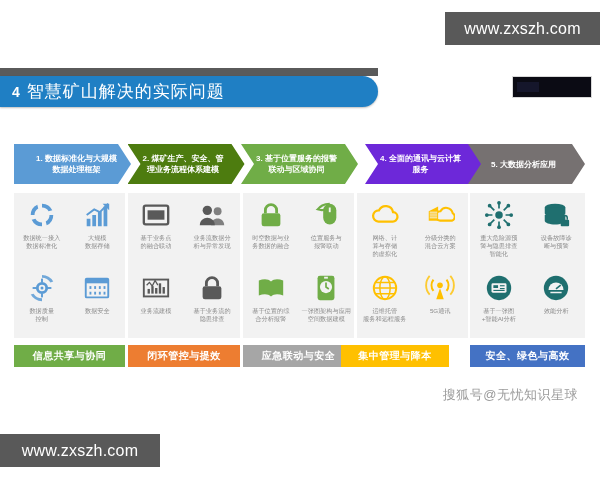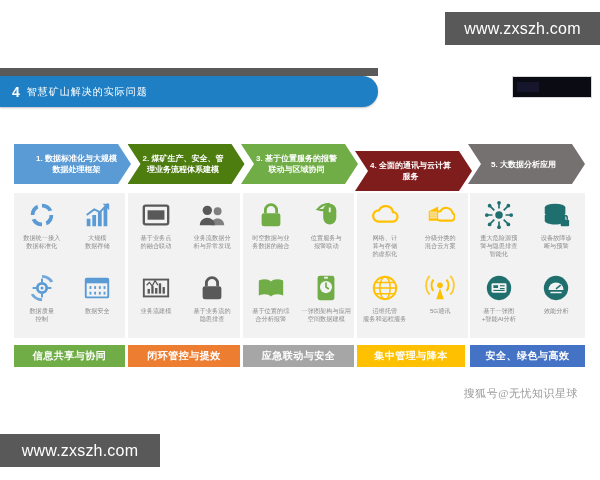--- a/index.html
+++ b/index.html
@@ -25,21 +25,21 @@
     position:absolute;left:0;top:68px;width:378px;height:8px;background:#5a5a5a;
   }
   .title-bar{
     position:absolute;left:0;top:76px;width:378px;height:31px;
     background:#1f7fc4;
     border-radius:0 16px 16px 0;
     display:flex;align-items:center;
     box-shadow:0 1px 2px rgba(0,0,0,.25);
   }
   .title-num{color:#fff;font-weight:bold;font-size:14px;margin-left:12px;}
-  .title-text{color:#fff;font-size:10px;margin-left:7px;letter-spacing:1px;}
+  .title-text{color:#fff;font-size:17px;margin-left:7px;letter-spacing:1px;}
 
   .blackbox{
     position:absolute;right:8px;top:76px;width:78px;height:20px;
     background:#0b0b14;border:1px solid #d9d9d9;
   }
   .blackbox .bb-in{
     position:absolute;left:4px;top:5px;width:22px;height:10px;
     background:#15162b;
   }
 
@@ -80,21 +80,21 @@
   
   .tags{position:absolute;left:14px;top:345px;width:571px;height:22px;}
   .tag{
     position:absolute;top:0;height:22px;
     display:flex;align-items:center;justify-content:center;
     color:#fff;font-size:10px;font-weight:bold;letter-spacing:.5px;
   }
 
   .credit{
     position:absolute;right:22px;top:386px;
-    font-size:11px;color:#9a9a9a;letter-spacing:.5px;font-family:Liberation Serif, serif;
+    font-size:13px;color:#9a9a9a;letter-spacing:.5px;
   }
 </style>
 </head>
 <body>
 
 <div class="slide">
 
   <div class="wm wm-top">www.zxszh.com</div>
   <div class="wm wm-bottom">www.zxszh.com</div>
 
@@ -119,21 +119,21 @@
           <span>2. 煤矿生产、安全、管</span>
           <span>理业务流程体系建模</span>
         </div>
       </div>
       <div class="chev" style="left: 227px; width: 117px; background: rgb(112, 173, 71);">
         <div>
           <span>3. 基于位置服务的报警</span>
           <span>联动与区域协同</span>
         </div>
       </div>
-      <div class="chev" style="left: 341px; width: 117px; background: #7f1d1d; margin-top: 7px;">
+      <div class="chev" style="left: 351px; width: 117px; background: #6d28d9;">
         <div>
           <span>4. 全面的通讯与云计算</span>
           <span>服务</span>
         </div>
       </div>
       <div class="chev" style="left: 454px; width: 117px; background: rgb(118, 113, 113);">
         <div>
           <span>5. 大数据分析应用</span>
           <span></span>
         </div>
@@ -426,21 +426,21 @@
   <div class="tags">
       <div class="tag" style="left: 0px; width: 111px; background: rgb(112, 173, 71);">
         <span>信息共享与协同</span>
       </div>
       <div class="tag" style="left: 114px; width: 112px; background: rgb(237, 125, 49);">
         <span>闭环管控与提效</span>
       </div>
       <div class="tag" style="left: 229px; width: 111px; background: rgb(166, 166, 166);">
         <span>应急联动与安全</span>
       </div>
-      <div class="tag" style="left: 343px; width: 108px; background: rgb(255, 192, 0);">
+      <div class="tag" style="left: 327px; width: 108px; background: rgb(255, 192, 0);">
         <span>集中管理与降本</span>
       </div>
       <div class="tag" style="left: 456px; width: 115px; background: rgb(68, 114, 196);">
         <span>安全、绿色与高效</span>
       </div>
     </div>
 
   <div class="credit">搜狐号@无忧知识星球</div>
 </div>
 

